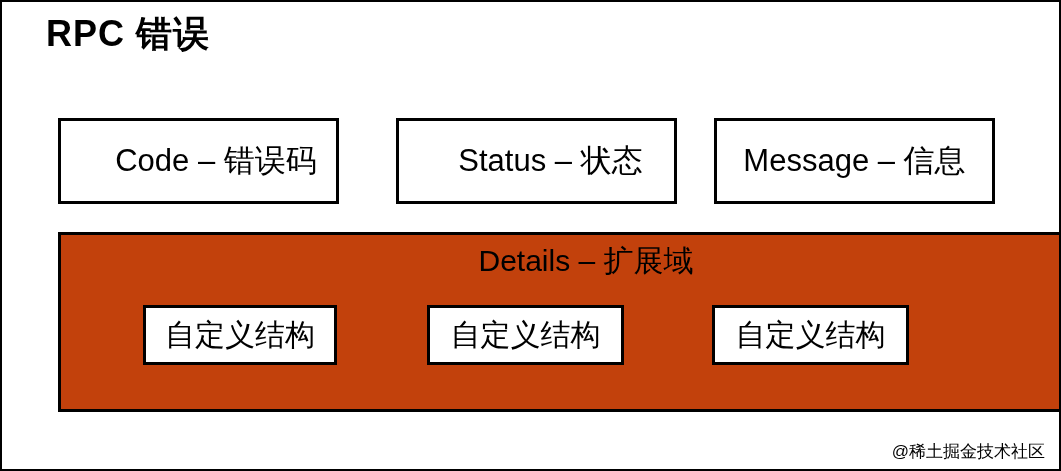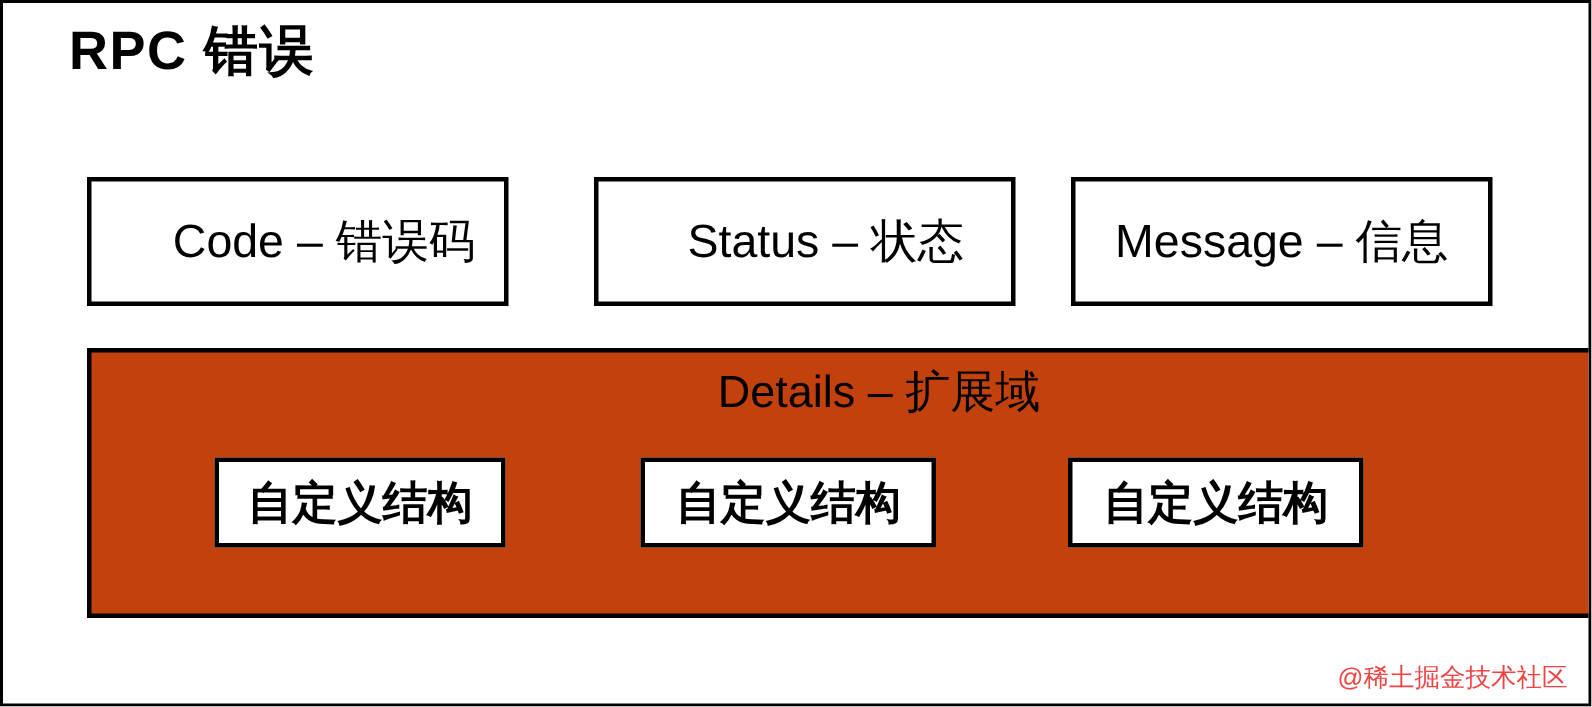--- a/index.html
+++ b/index.html
@@ -65,31 +65,30 @@
     top: 6px;
     text-align: center;
     font-size: 30px;
     font-weight: 500;
     white-space: nowrap;
   }
   .inner-box {
     top: 70px;
     height: 60px;
     font-size: 30px;
-    font-weight: bold;
   }
   .inner-box-0 { left: 82px;  width: 194px; }
   .inner-box-1 { left: 366px; width: 197px; }
   .inner-box-2 { left: 651px; width: 197px; }
   .watermark {
     position: absolute;
     right: 14px;
     bottom: 6px;
     font-size: 17px;
-    color: #ef4444;
+    color: #000000;
     white-space: nowrap;
   }
 </style>
 </head>
 <body>
 
 <div class="canvas">
 
   <div class="diagram-title">RPC 错误</div>
 

